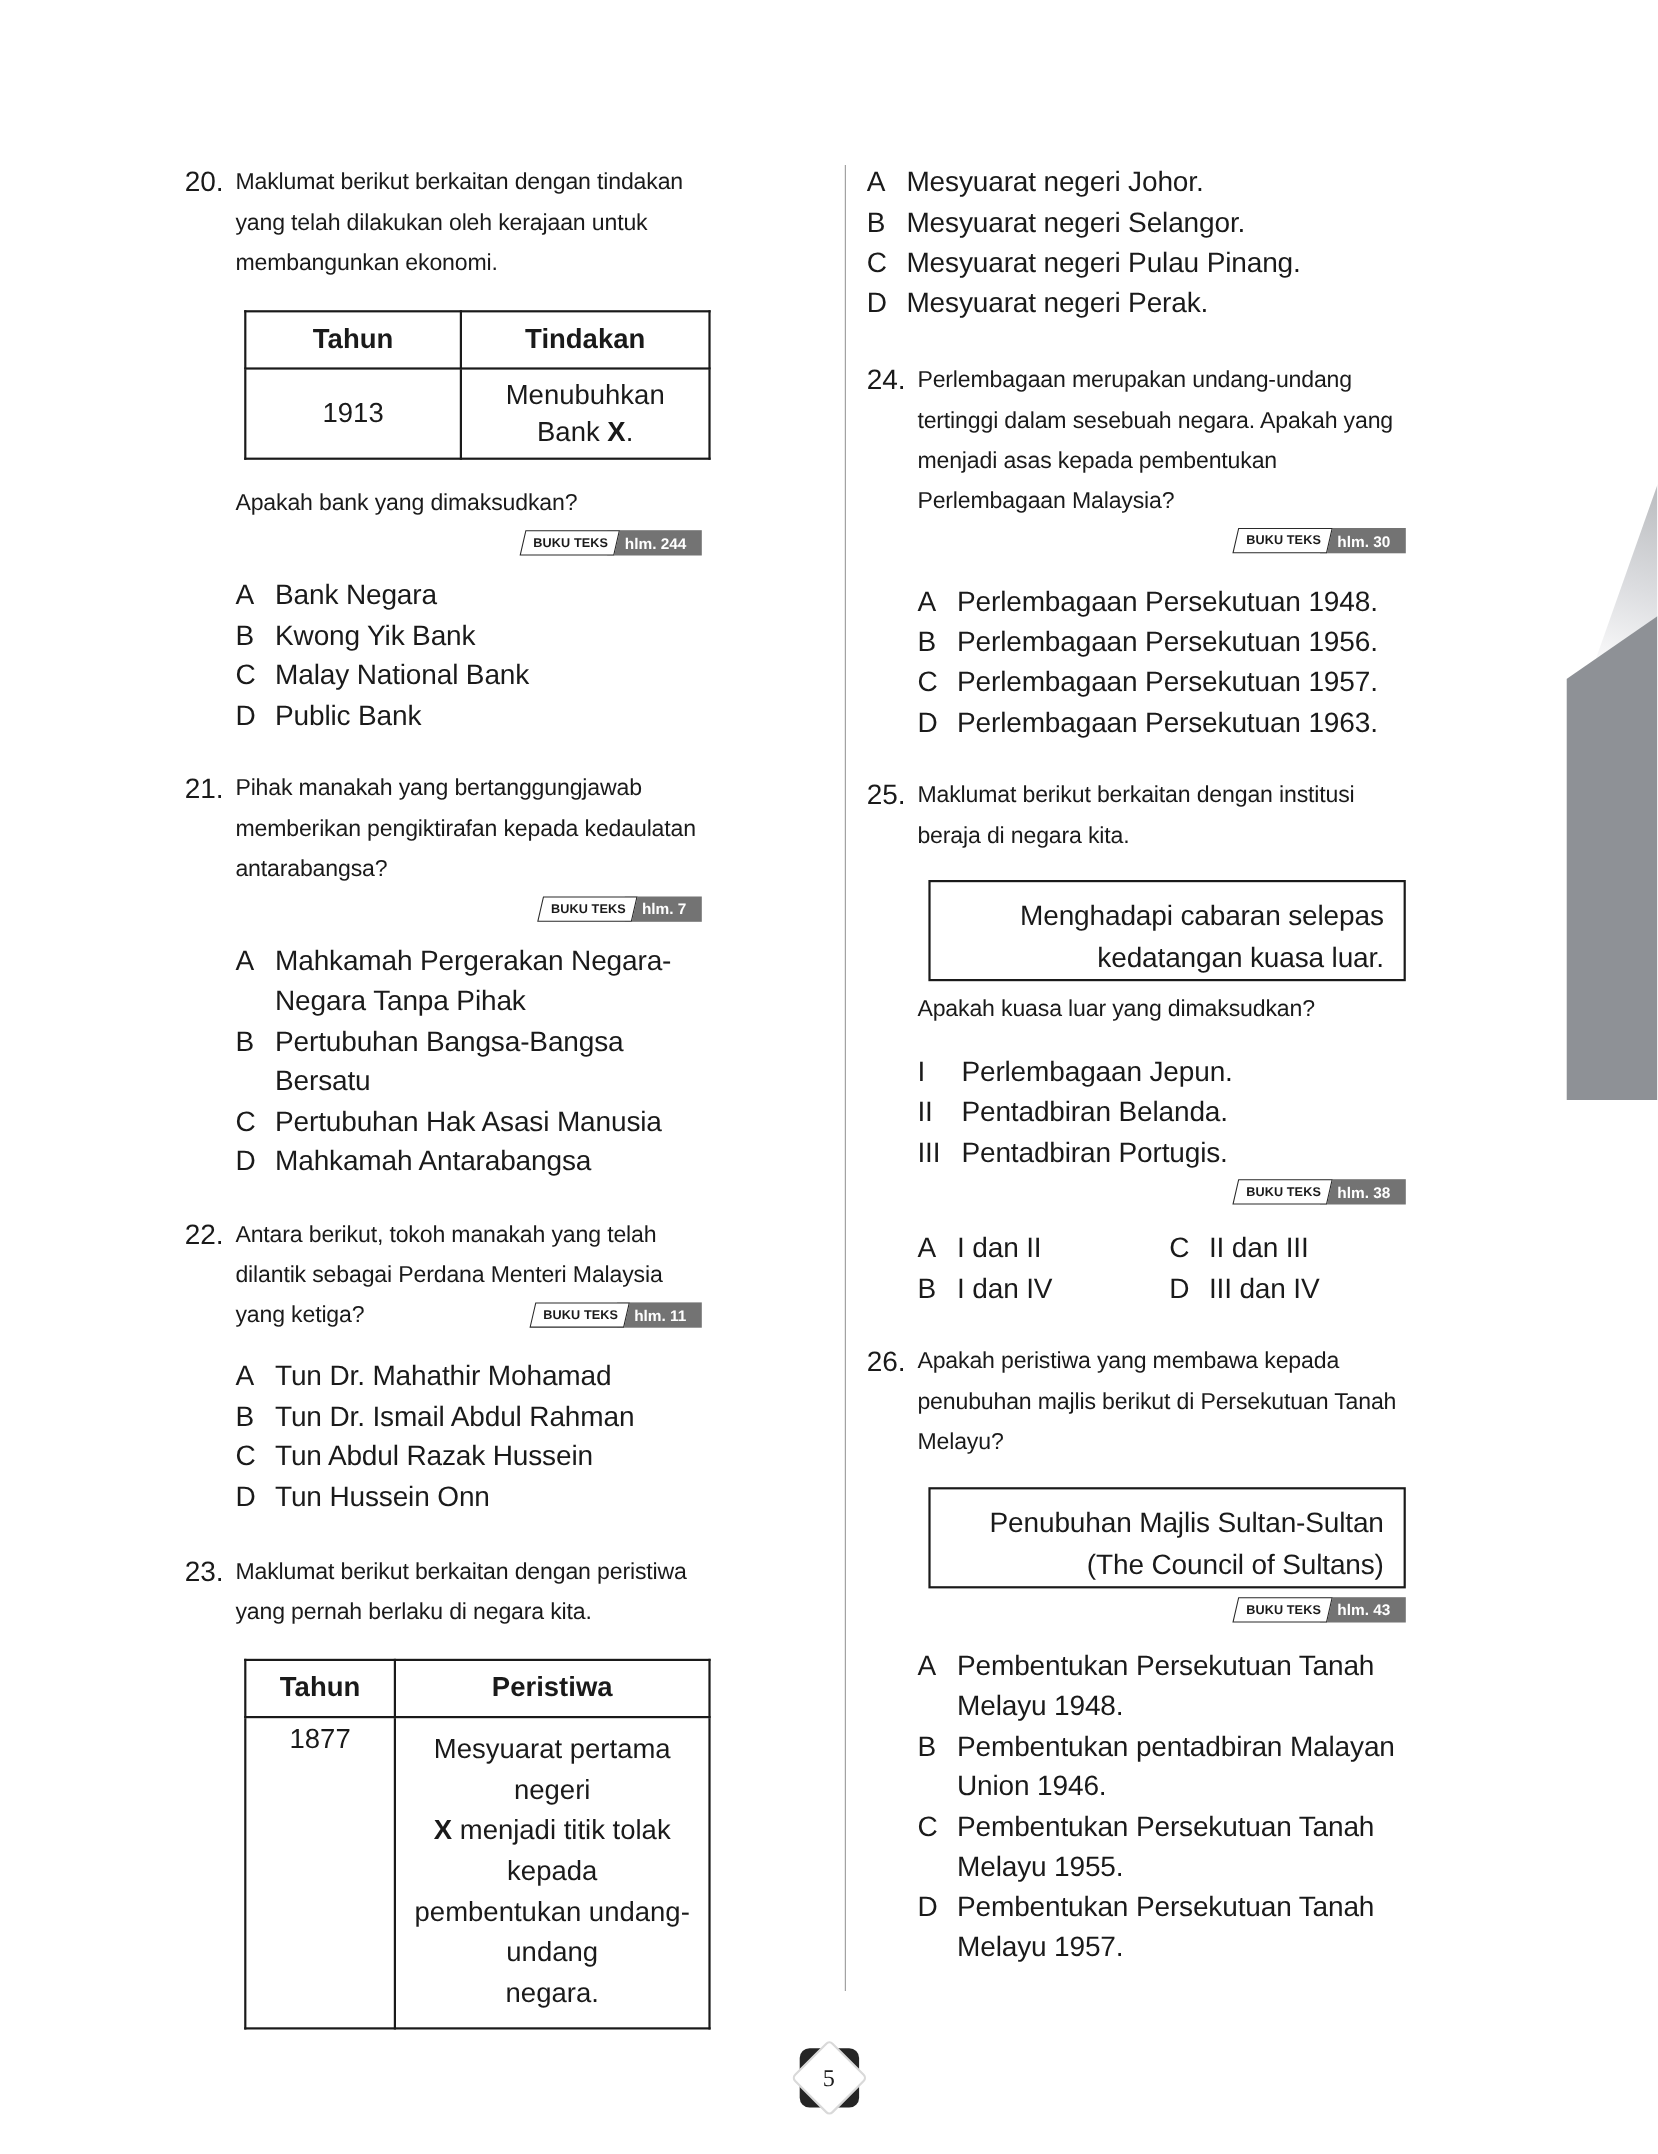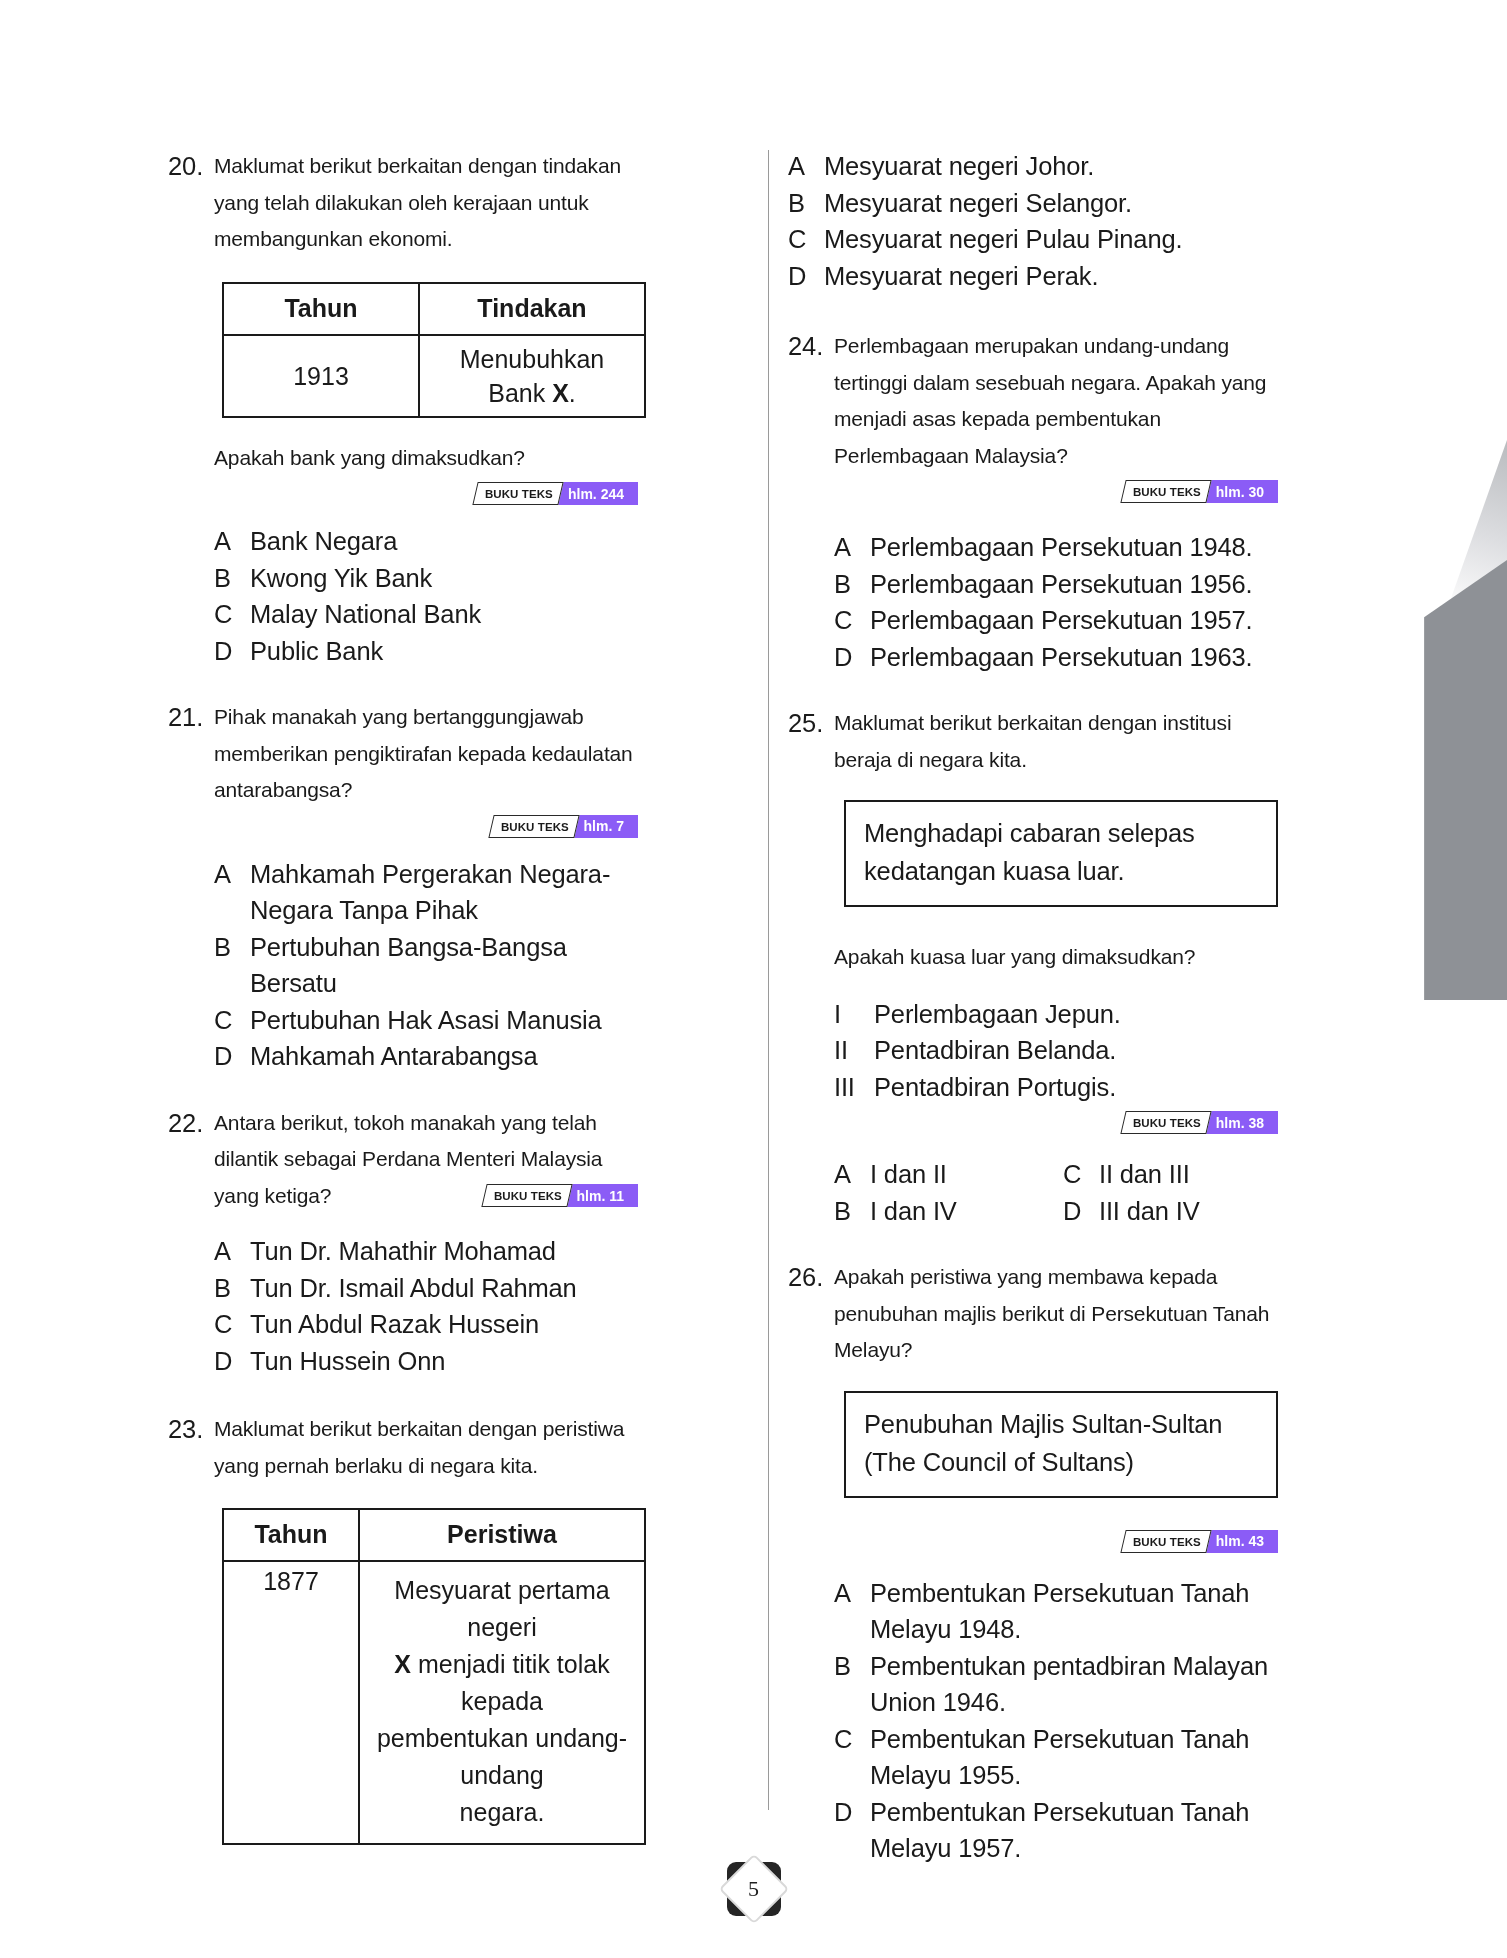--- a/index.html
+++ b/index.html
@@ -130,23 +130,23 @@
     margin-left: 24px;
   }
   .tbl .cell-multi {
     padding: 10px 14px 12px;
     line-height: 37px;
   }
 
   
   .stmtbox {
     border: 2.4px solid #1a1a1a;
-    margin: 22px 0 32px 10px;
-    padding: 12px 18px 15px;
-    text-align: left;
+    margin: 22px 0 8px 10px;
+    padding: 12px 18px 0;
+    text-align: right;
     font-size: 25.5px;
     line-height: 38px;
     letter-spacing: -0.15px;
   }
 
   
   .badge-row {
     display: flex;
     justify-content: flex-end;
     margin-top: 6px;
@@ -170,21 +170,21 @@
     padding: 0 7px 0 9px;
     transform: skewX(-13deg);
     box-sizing: border-box;
     z-index: 2;
   }
   .badge-tag > span { transform: skewX(13deg); display: block; }
   .badge-pg {
     display: flex;
     align-items: center;
     justify-content: flex-start;
-    background: #8b5cf6;
+    background: #737373;
     color: #ffffff;
     font-size: 14px;
     font-weight: bold;
     padding: 0 14px 0 16px;
     margin-left: -9px;
     box-sizing: border-box;
   }
 
   
   .sidetab {

